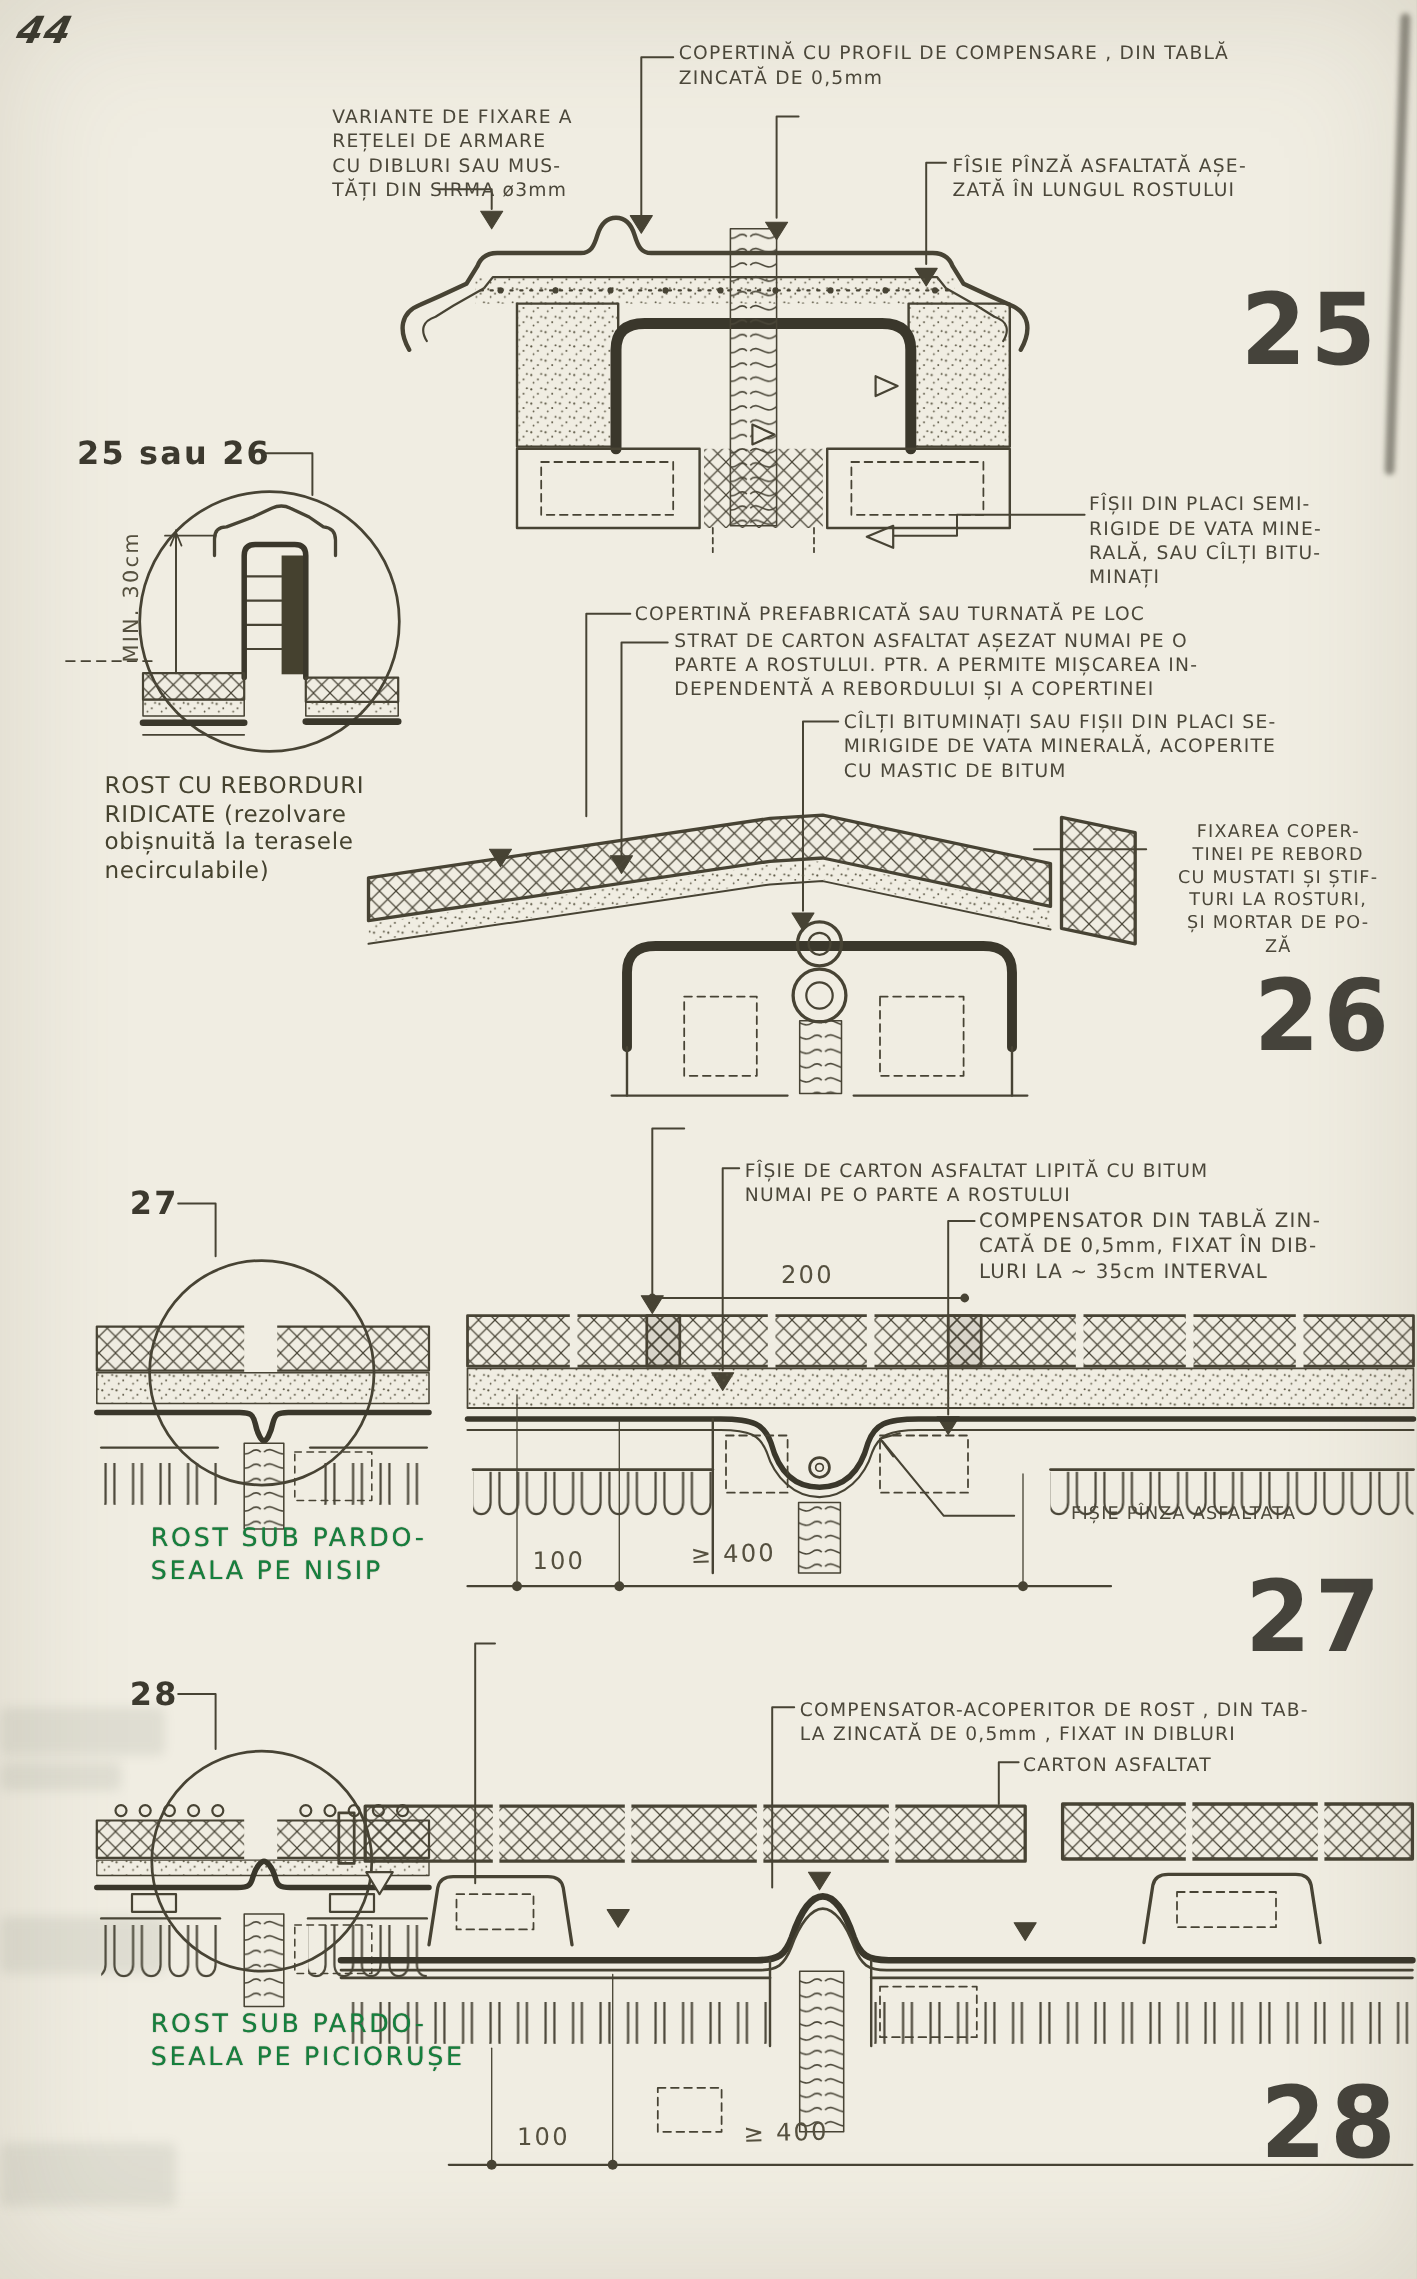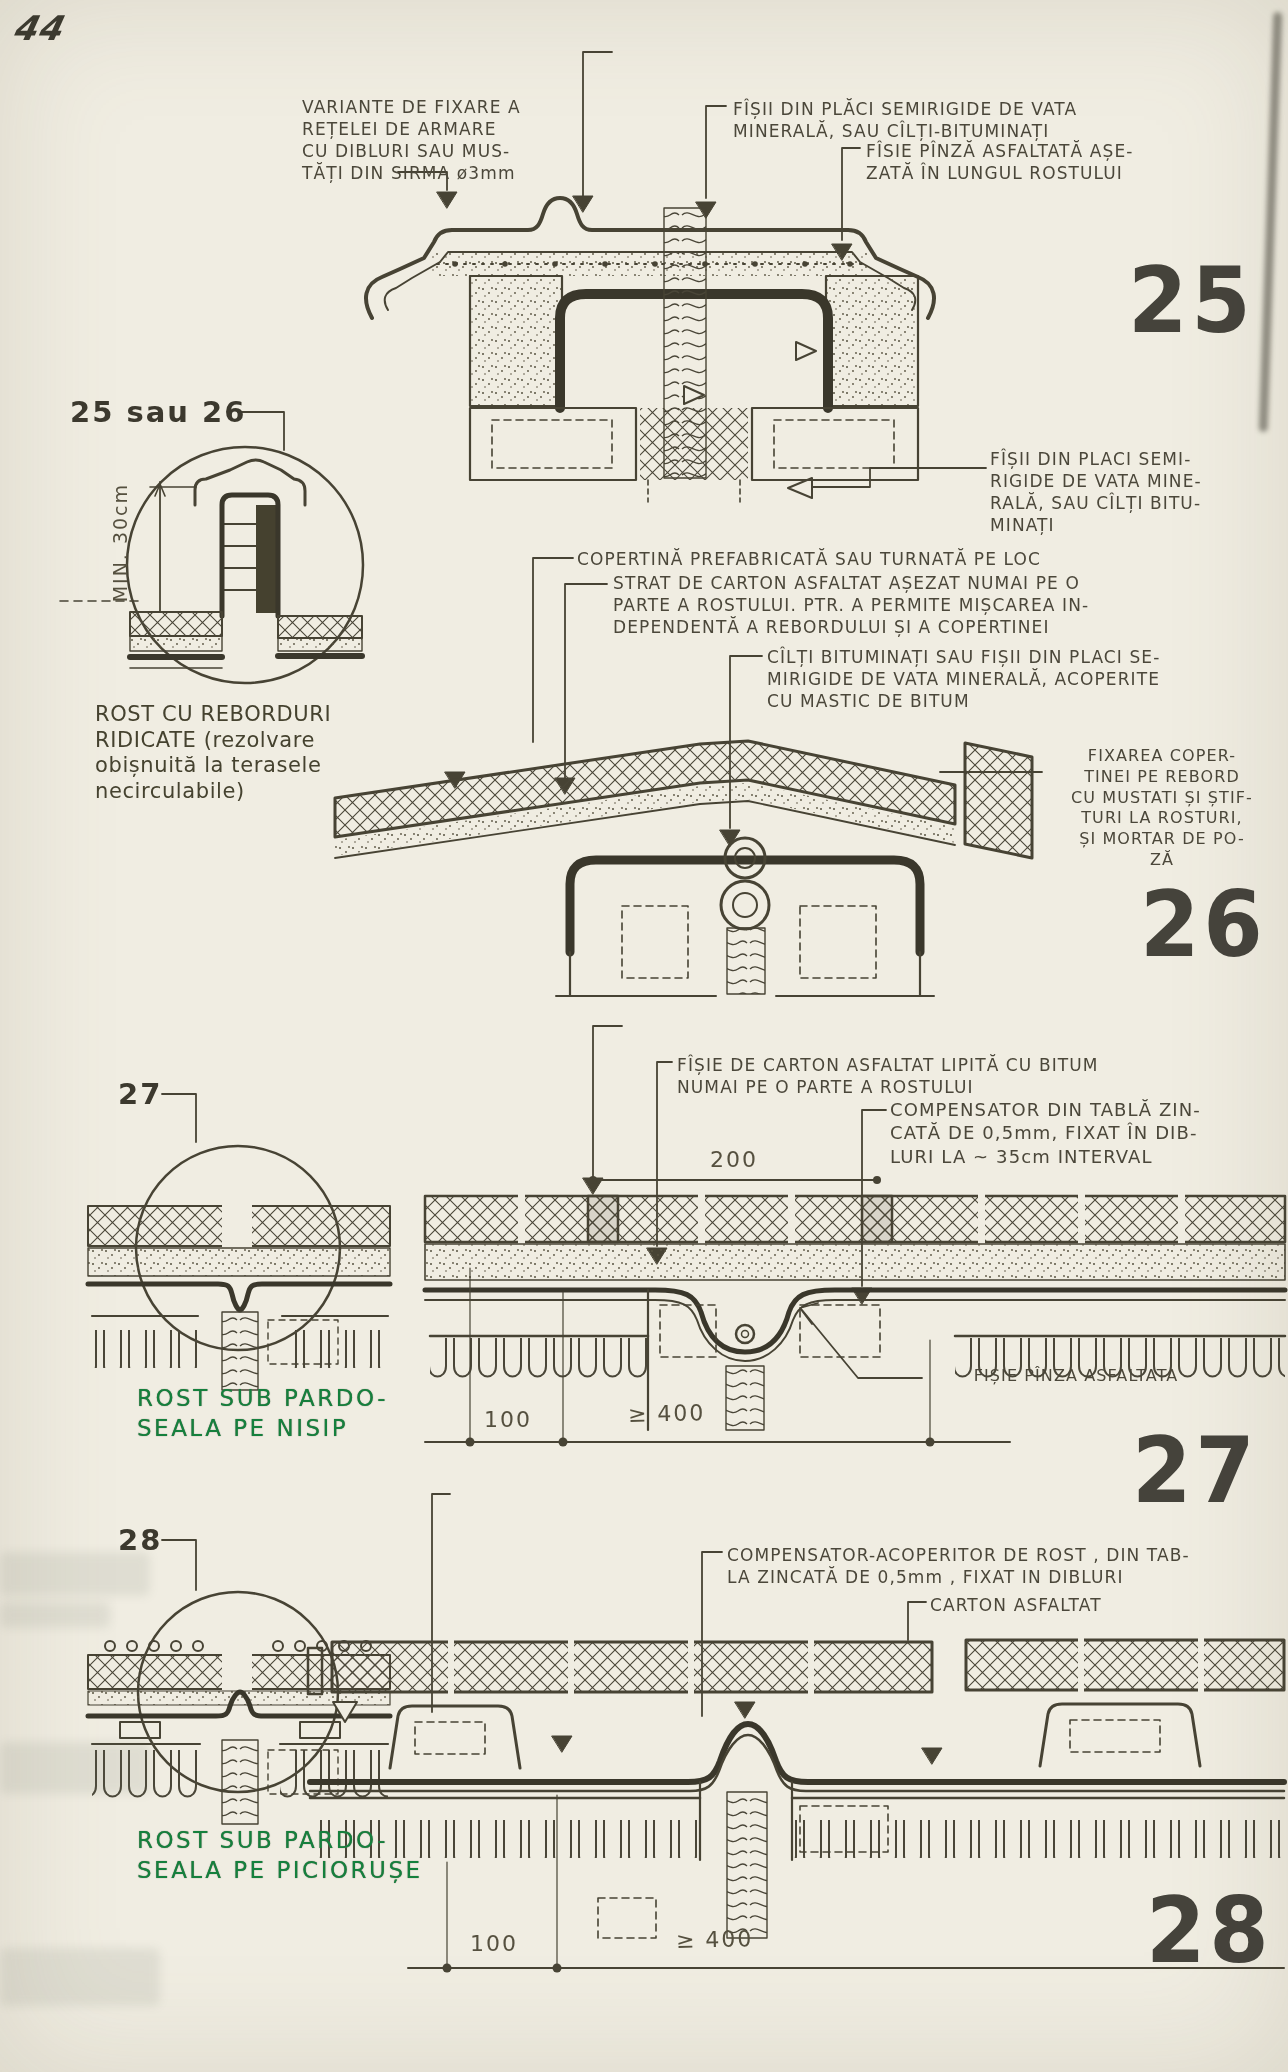--- a/index.html
+++ b/index.html
@@ -318,26 +318,26 @@
       <line x1="447" y1="1862" x2="447" y2="1968" stroke-width="1.2"></line>
       <line x1="557" y1="1795" x2="557" y2="1968" stroke-width="1.2"></line>
       <line x1="408" y1="1968" x2="1284" y2="1968" stroke-width="2"></line>
       <circle cx="447" cy="1968" r="4.5" fill="#474334" stroke="none"></circle>
       <circle cx="557" cy="1968" r="4.5" fill="#474334" stroke="none"></circle>
     </g>
   </svg>
 
   <div class="label pageno" style="left:16px;top:6px">44</div>
 
+  <div class="label" style="left:617px;top:38px;width:560px">COPERTINĂ CU PROFIL DE COMPENSARE , DIN TABLĂ
+ZINCATĂ DE 0,5mm</div>
   <div class="label" style="left:302px;top:96px;width:330px">VARIANTE DE FIXARE A
 REȚELEI DE ARMARE
 CU DIBLURI SAU MUS-
 TĂȚI DIN SIRMA ø3mm</div>
-  <div class="label" style="left:733px;top:98px;width:430px">FÎȘII DIN PLĂCI SEMIRIGIDE DE VATA
-MINERALĂ, SAU CÎLȚI-BITUMINAȚI</div>
   <div class="label" style="left:866px;top:140px;width:380px">FÎSIE PÎNZĂ ASFALTATĂ AȘE-
 ZATĂ ÎN LUNGUL ROSTULUI</div>
   <div class="label" style="left:990px;top:448px;width:290px">FÎȘII DIN PLACI SEMI-
 RIGIDE DE VATA MINE-
 RALĂ, SAU CÎLȚI BITU-
 MINAȚI</div>
   <div class="label stencil" style="left:1128px;top:256px">25</div>
 
   <div class="label key" style="left:70px;top:394px">25 sau 26</div>
   <div class="label dim vdim" style="left:55px;top:525px;width:130px;font-size:19px">MIN. 30cm</div>

